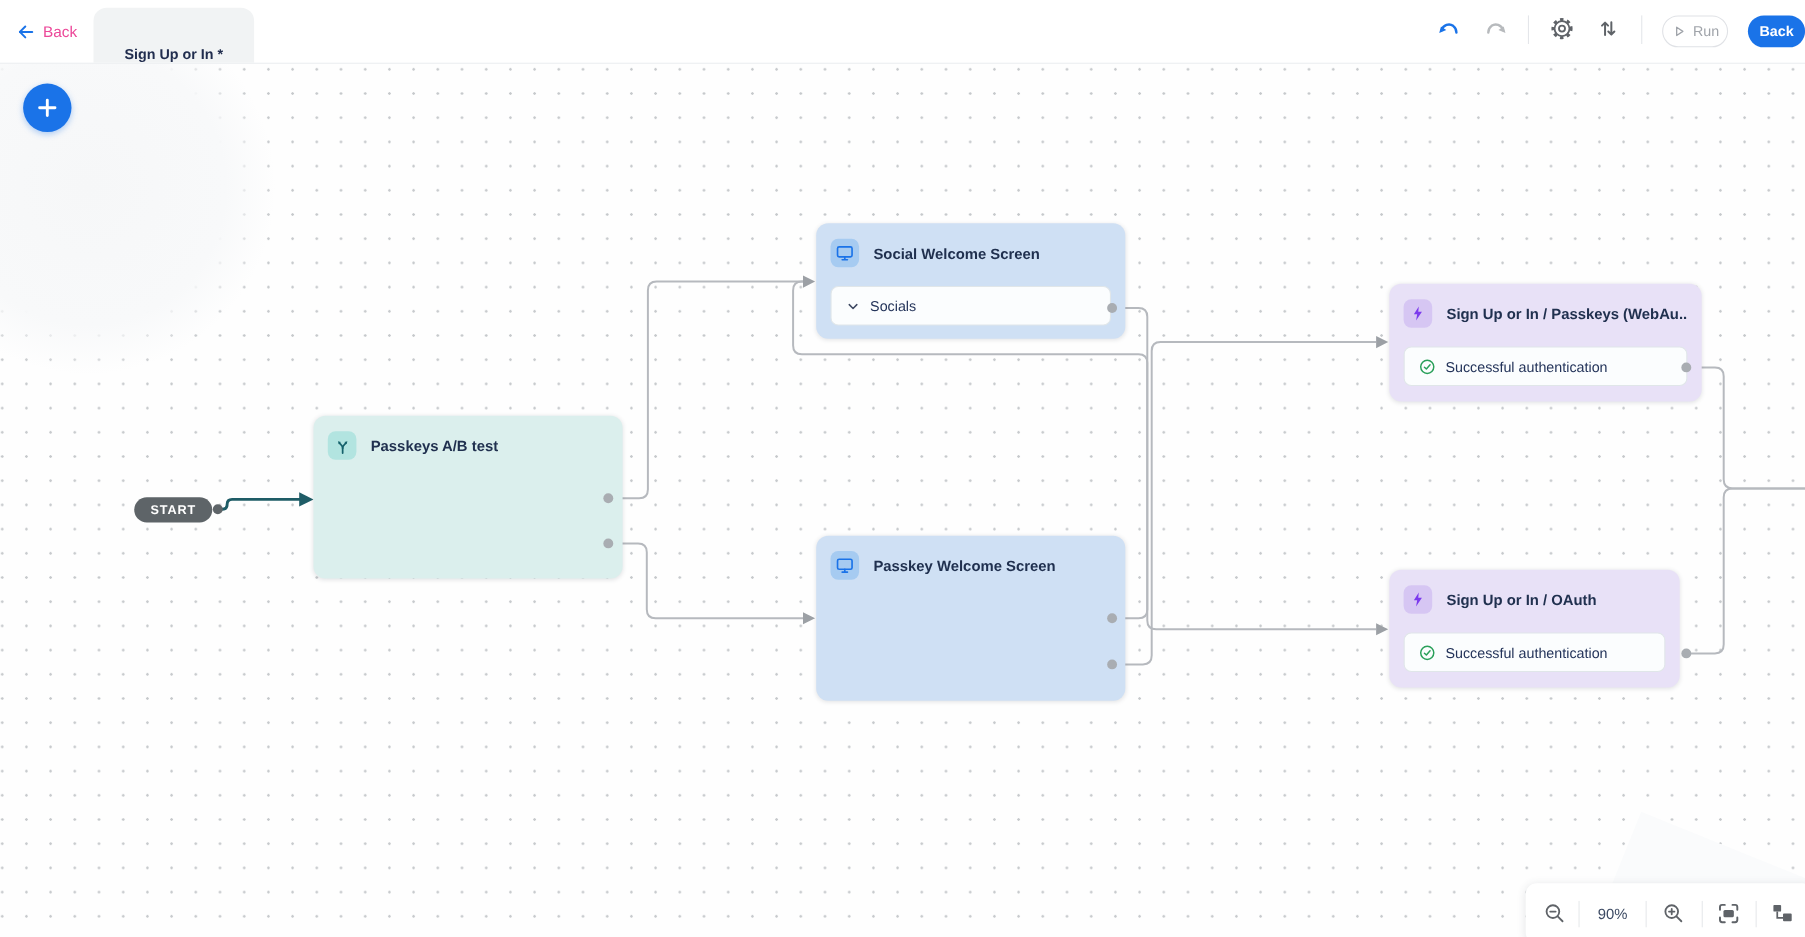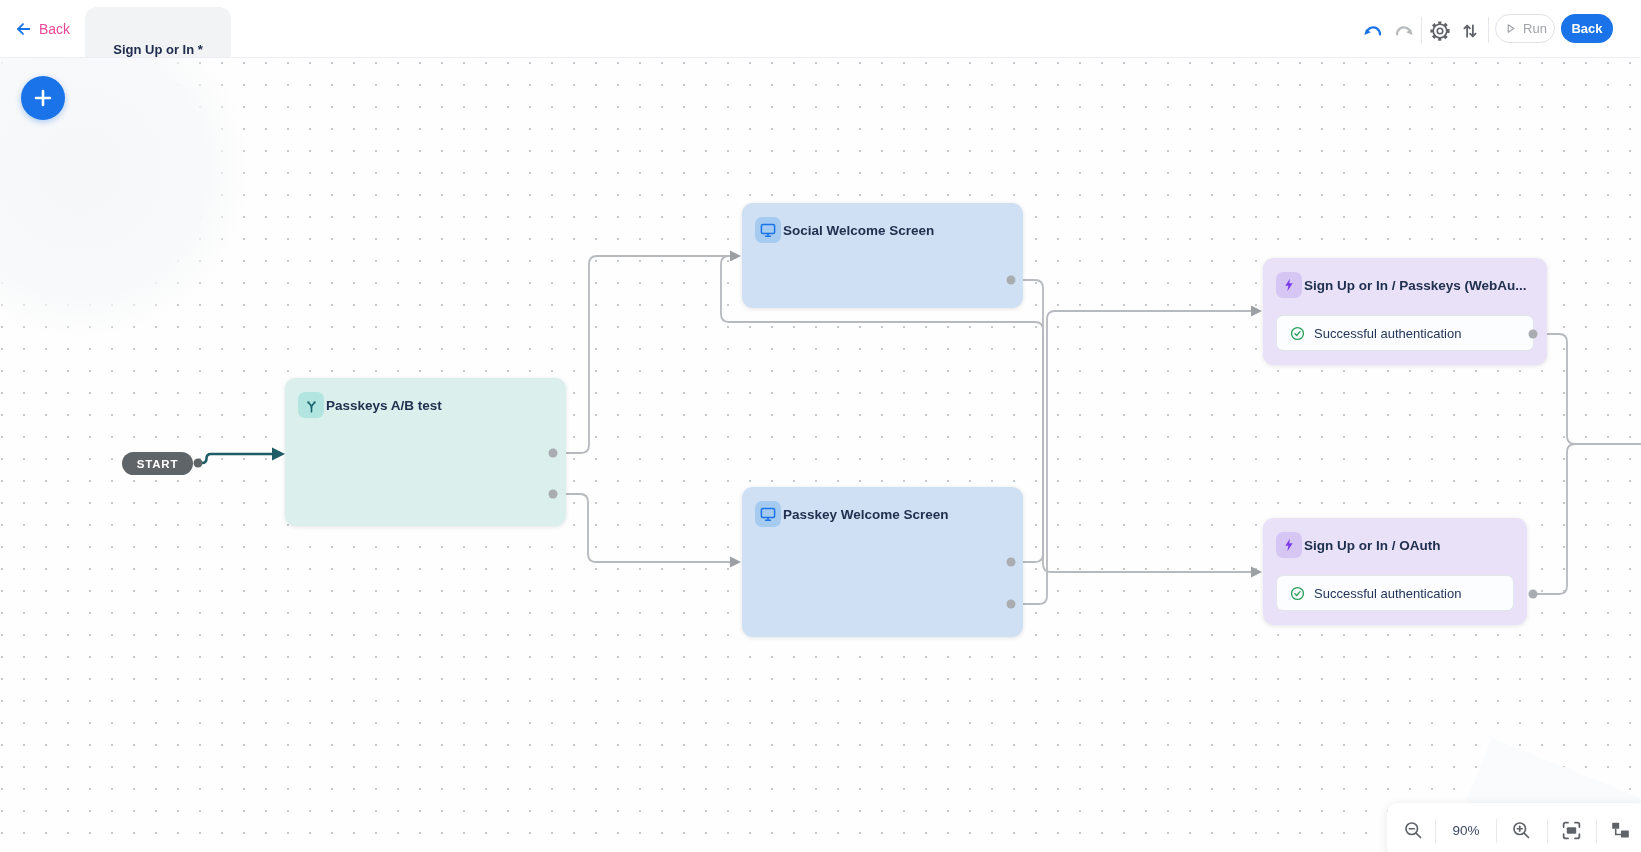--- a/index.html
+++ b/index.html
@@ -31,21 +31,21 @@
     position:absolute;left:0;top:0;right:0;height:57px;background:#fff;
     border-bottom:1px solid #eceef1;display:flex;align-items:center;z-index:40;
   }
   .back{display:flex;align-items:center;gap:7px;margin-left:14px;cursor:pointer;}
   .back-label{color:#ec4899;font-size:14px;font-weight:500;}
   .tab{
     position:absolute;left:85px;top:7px;width:146px;height:50px;background:#f1f3f4;
     border-radius:12px 12px 0 0;display:flex;align-items:flex-end;justify-content:center;
   }
   .tab-title{font-size:13px;font-weight:700;color:#212d4e;}
-  .hdr-right{margin-left:auto;display:flex;align-items:flex-end;gap:6px;padding-right:28px;}
+  .hdr-right{margin-left:auto;display:flex;align-items:flex-start;gap:18px;}
   .icon-btn{display:flex;align-items:center;justify-content:center;width:24px;height:24px;cursor:pointer;}
   .vdiv{width:1px;height:26px;background:#e4e6ea;}
   .btn{
     height:29px;border-radius:15px;display:flex;align-items:center;justify-content:center;
     font-size:13px;cursor:pointer;box-sizing:border-box;
   }
   .btn-run{width:60px;border:1px solid #e0e2e6;color:#a0a4aa;gap:5px;font-weight:500;background:#fff;}
   .btn-save{width:52px;background:#1a73e8;color:#fff;font-weight:600;border:none;}
   
   .add-btn{
@@ -54,21 +54,21 @@
     box-shadow:0 2px 6px rgba(26,115,232,.35);cursor:pointer;z-index:30;
   }
   
   .node{
     position:absolute;border-radius:11px;padding:14px 13px 13px 13px;box-sizing:border-box;
     box-shadow:0 1px 4px rgba(60,64,80,.14);z-index:10;
   }
   .node-teal{background:#dbefed;}
   .node-blue{background:#cfe0f4;}
   .node-purple{background:#e8e1f7;}
-  .node-head{display:flex;align-items:center;gap:2px;height:26px;}
+  .node-head{display:flex;align-items:center;gap:13px;height:26px;}
   .tile{width:26px;height:26px;border-radius:7px;display:flex;align-items:center;justify-content:center;flex:0 0 26px;}
   .tile-teal{background:#b2e4e0;}
   .tile-blue{background:#a6cbf1;}
   .tile-purple{background:#d6c6f3;}
   .node-title{font-size:13.5px;font-weight:700;color:#20304f;white-space:nowrap;overflow:hidden;}
   .rows{display:flex;flex-direction:column;gap:7px;margin-top:17px;}
   .row{
     background:#fbfdfe;border:1px solid #e0e6e9;border-radius:7px;display:flex;align-items:center;
     gap:8px;padding:0 12px;font-size:13px;color:#24345a;cursor:pointer;box-sizing:border-box;
   }
@@ -142,20 +142,28 @@
   <div class="node-head">
     <div class="tile tile-blue">
       <svg width="18" height="18" viewBox="0 0 24 24" fill="none" stroke="#1a73e8" stroke-width="2" stroke-linecap="round">
         <rect x="3.2" y="4.5" width="17.6" height="12.2" rx="2"></rect>
         <path d="M12 16.7 V19.6"></path>
           <path d="M8.8 20.2 H15.2"></path>
       </svg>
     </div>
     <div class="node-title">Social Welcome Screen</div>
   </div>
+  <div class="rows">
+    <div class="row row-36">
+      <svg width="15" height="15" viewBox="0 0 24 24" fill="none" stroke="#3f4a63" stroke-width="2.2" stroke-linecap="round" stroke-linejoin="round">
+          <path d="M6.5 9.5 L12 15 L17.5 9.5"></path>
+        </svg>
+      <span>Socials</span>
+    </div>
+  </div>
 </div>
 
 <div class="node node-blue" style="left:742px;top:487px;width:281px;height:150px;">
   <div class="node-head">
     <div class="tile tile-blue">
       <svg width="18" height="18" viewBox="0 0 24 24" fill="none" stroke="#1a73e8" stroke-width="2" stroke-linecap="round">
         <rect x="3.2" y="4.5" width="17.6" height="12.2" rx="2"></rect>
         <path d="M12 16.7 V19.6"></path>
           <path d="M8.8 20.2 H15.2"></path>
       </svg>

